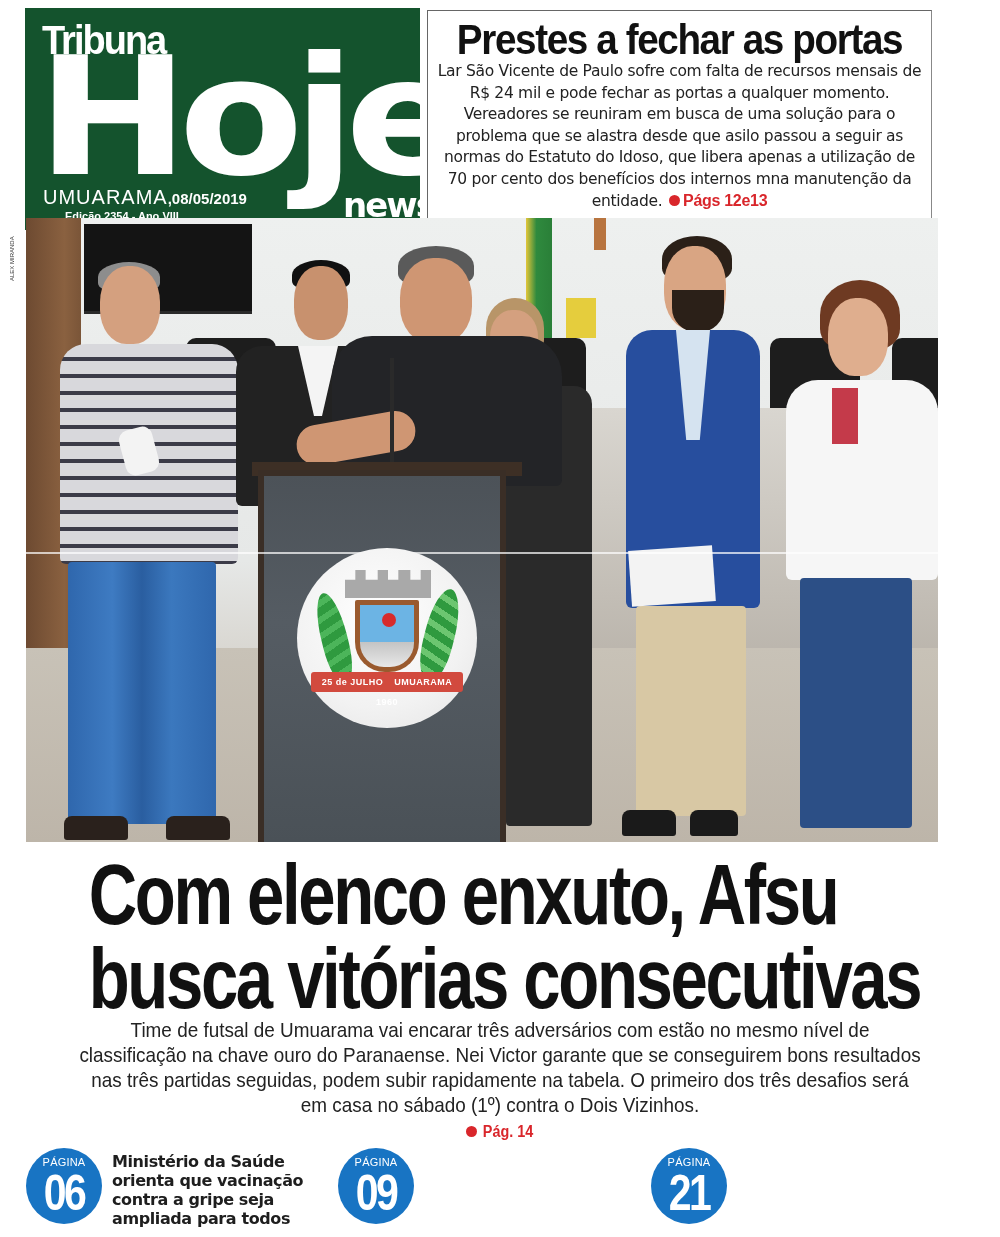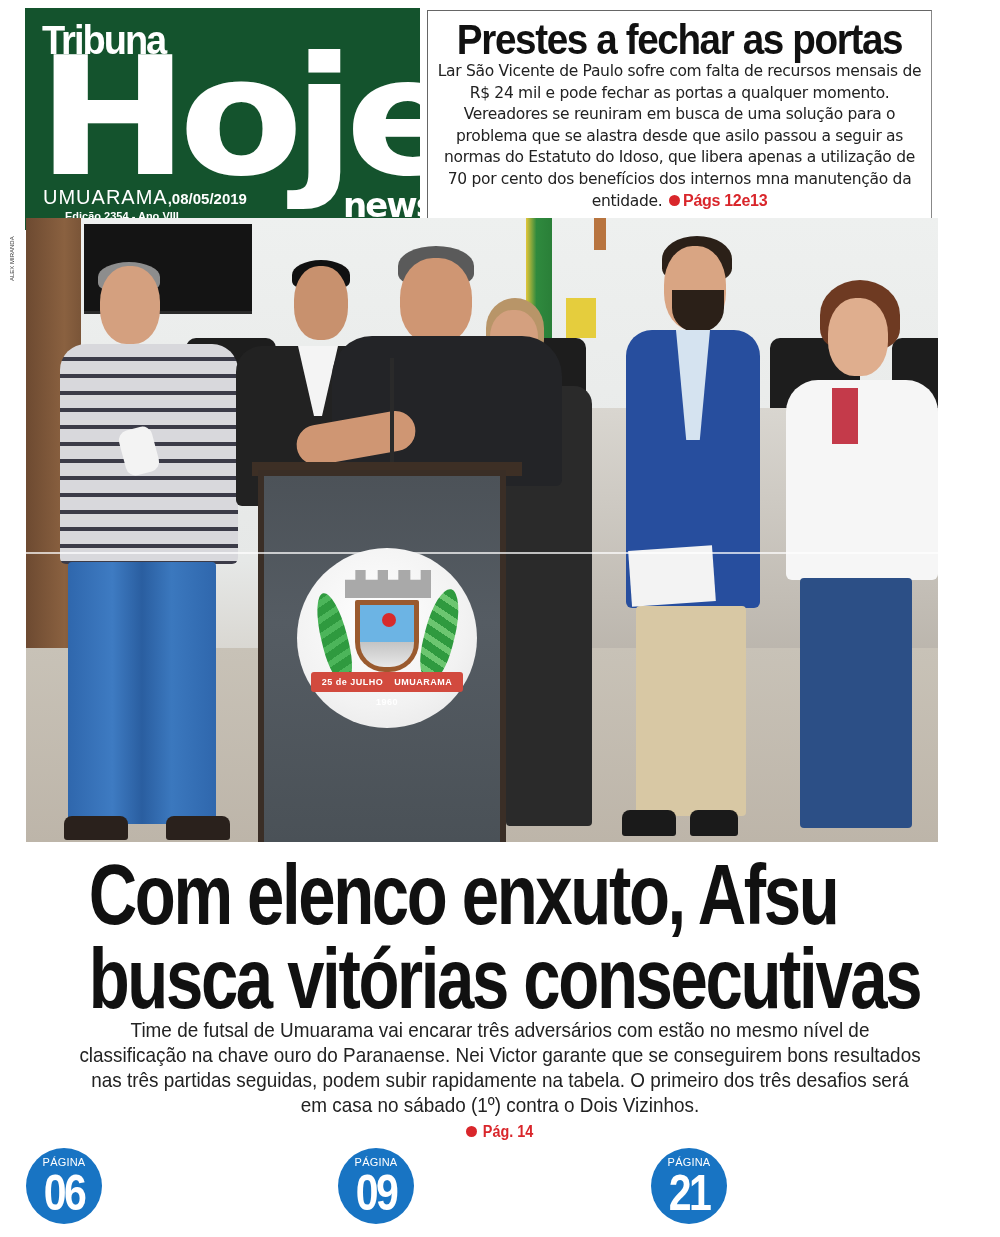--- a/index.html
+++ b/index.html
@@ -205,20 +205,21 @@
   <span class="txt">Time de futsal de Umuarama vai encarar três adversários com estão no mesmo nível de classificação na chave ouro do Paranaense. Nei Victor garante que se conseguirem bons resultados nas três partidas seguidas, podem subir rapidamente na tabela. O primeiro dos três desafios será em casa no sábado (1º) contra o Dois Vizinhos.</span>
   <span class="pg-ref"><span class="dot"></span><span class="txt">Pág. 14</span></span>
 </p>
 
 <section class="teasers">
   <div class="teaser" style="left:26px;">
     <div class="badge">
       <span class="lbl">PÁGINA</span>
       <span class="num">06</span>
     </div>
+    <div class="teaser-text" style="width:200px;">Ministério da Saúde orienta que vacinação contra a gripe seja ampliada para todos</div>
   </div>
   <div class="teaser" style="left:338px;">
     <div class="badge">
       <span class="lbl">PÁGINA</span>
       <span class="num">09</span>
     </div>
   </div>
   <div class="teaser" style="left:651px;">
     <div class="badge">
       <span class="lbl">PÁGINA</span>

